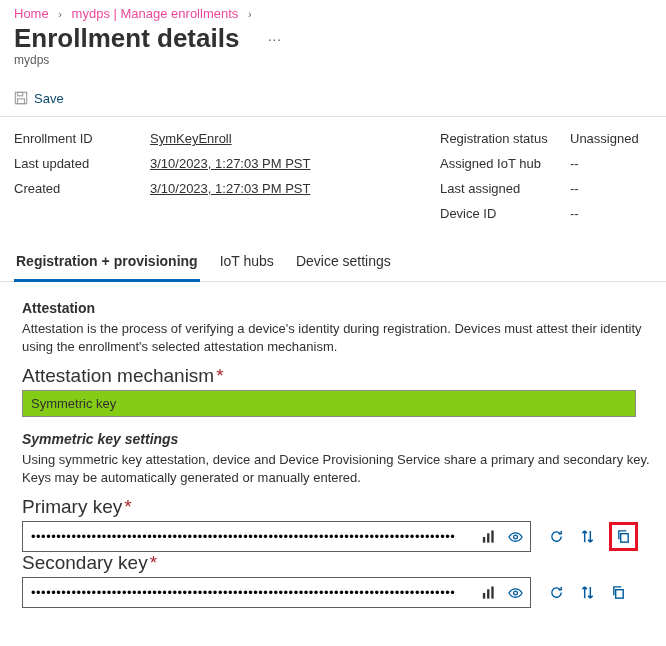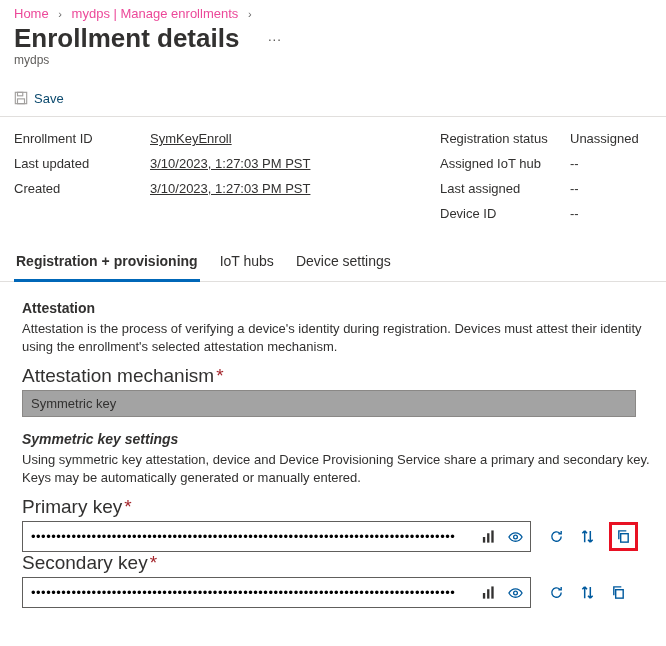--- a/index.html
+++ b/index.html
@@ -23,21 +23,21 @@
     .col-left-vals { width: 290px; text-decoration: underline; }
     .col-right-labels { width: 130px; }
     .tabs { display: flex; gap: 18px; padding: 16px 0 0 14px; border-bottom: 1px solid #e1dfdd; font-size: 14px; }
     .tab { padding: 2px 2px 10px 2px; cursor: pointer; color: #323130; }
     .tab.active { font-weight: 600; border-bottom: 3px solid #0067b8; margin-bottom: -1px; }
     .section { padding: 18px 14px 0 22px; }
     .section-title { font-weight: 600; font-size: 14px; margin-bottom: 4px; }
     .section-desc { font-size: 13px; color: #323130; margin-bottom: 10px; line-height: 1.35; }
     .field-label { font-size: 19px; margin-bottom: 3px; margin-top: 0; }
     .req { color: #a4262c; margin-left: 2px; }
-    .readonly-input { width: 614px; background: #a3a3a3; border: 1px solid #8a8886; padding: 5px 8px; font-size: 13px; color: #323130; }
+    .readonly-input { width: 614px; background: #84cc16; border: 1px solid #8a8886; padding: 5px 8px; font-size: 13px; color: #323130; }
     .sub-h { font-weight: 600; font-size: 14px; margin: 14px 0 4px 0; font-style: italic; }
     .key-row { display: flex; align-items: center; gap: 8px; }
     .key-input-wrap { position: relative; width: 509px; }
     .key-input { width: 100%; border: 1px solid #605e5c; padding: 7px 60px 7px 8px; font-size: 13px; letter-spacing: 0.5px; }
     .input-icons { position: absolute; right: 6px; top: 50%; transform: translateY(-50%); display: flex; gap: 8px; }
     .icon-btn { background: none; border: none; cursor: pointer; padding: 2px; color: #005a9e; display: flex; align-items: center; }
     .icon-btn svg { width: 15px; height: 15px; }
     .side-icons { display: flex; gap: 12px; align-items: center; margin-left: 8px; }
     .highlight { border: 3px solid #e81123; padding: 2px; }
     .dash { color: #323130; }

